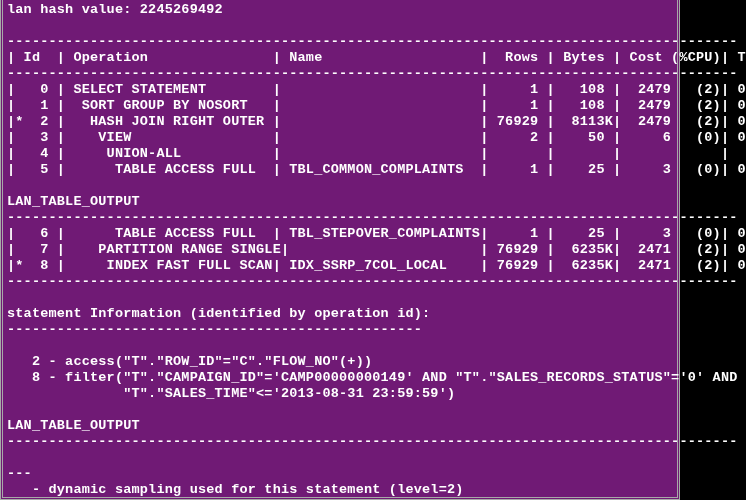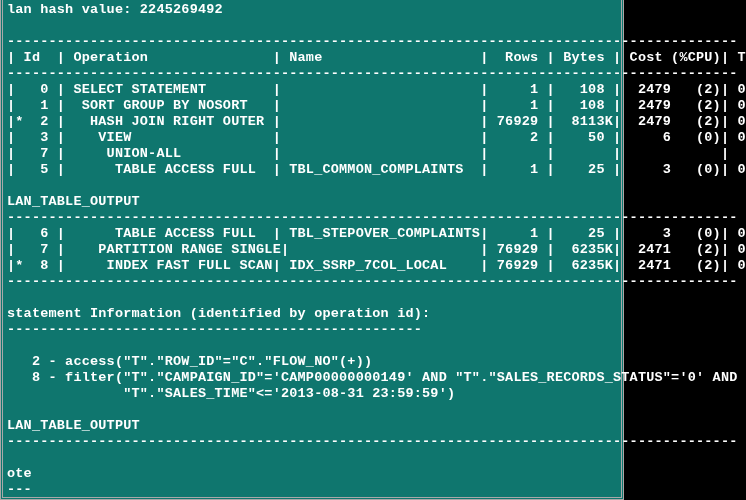--- a/index.html
+++ b/index.html
@@ -12,60 +12,59 @@
     line-height: 16px;
     letter-spacing: 0.2px;
     width: 746px;
     height: 500px;
     overflow: hidden;
   }
   .frame {
     box-sizing: border-box;
     border: 3px double #a8a8a8;
     border-top: none;
-    width: 624px;
+    width: 680px;
     height: 500px;
     padding: 2px 13px 4px 4px;
-    background: #0f766e;
+    background: #701a75;
   }
   .line {
     white-space: pre;
     font-weight: bold;
   }
 </style>
 </head>
 <body>
 <div class="frame">
 
 <div class="line">lan hash value: 2245269492</div>
 <div class="line"> </div>
 <div class="line">----------------------------------------------------------------------------------------</div>
 <div class="line">| Id  | Operation               | Name                   |  Rows | Bytes | Cost (%CPU)| Time</div>
 <div class="line">----------------------------------------------------------------------------------------</div>
 <div class="line">|   0 | SELECT STATEMENT        |                        |     1 |   108 |  2479   (2)| 00:00:30</div>
 <div class="line">|   1 |  SORT GROUP BY NOSORT   |                        |     1 |   108 |  2479   (2)| 00:00:30</div>
 <div class="line">|*  2 |   HASH JOIN RIGHT OUTER |                        | 76929 |  8113K|  2479   (2)| 00:00:30</div>
 <div class="line">|   3 |    VIEW                 |                        |     2 |    50 |     6   (0)| 00:00:01</div>
-<div class="line">|   7 |     UNION-ALL           |                        |       |       |            |</div>
+<div class="line">|   4 |     UNION-ALL           |                        |       |       |            |</div>
 <div class="line">|   5 |      TABLE ACCESS FULL  | TBL_COMMON_COMPLAINTS  |     1 |    25 |     3   (0)| 00:00:01</div>
 <div class="line"> </div>
 <div class="line">LAN_TABLE_OUTPUT</div>
 <div class="line">----------------------------------------------------------------------------------------</div>
 <div class="line">|   6 |      TABLE ACCESS FULL  | TBL_STEPOVER_COMPLAINTS|     1 |    25 |     3   (0)| 00:00:01</div>
 <div class="line">|   7 |    PARTITION RANGE SINGLE|                       | 76929 |  6235K|  2471   (2)| 00:00:30</div>
 <div class="line">|*  8 |     INDEX FAST FULL SCAN| IDX_SSRP_7COL_LOCAL    | 76929 |  6235K|  2471   (2)| 00:00:30</div>
 <div class="line">----------------------------------------------------------------------------------------</div>
 <div class="line"> </div>
 <div class="line">statement Information (identified by operation id):</div>
 <div class="line">--------------------------------------------------</div>
 <div class="line"> </div>
 <div class="line">   2 - access("T"."ROW_ID"="C"."FLOW_NO"(+))</div>
 <div class="line">   8 - filter("T"."CAMPAIGN_ID"='CAMP00000000149' AND "T"."SALES_RECORDS_STATUS"='0' AND</div>
 <div class="line">              "T"."SALES_TIME"&lt;='2013-08-31 23:59:59')</div>
 <div class="line"> </div>
 <div class="line">LAN_TABLE_OUTPUT</div>
 <div class="line">----------------------------------------------------------------------------------------</div>
 <div class="line"> </div>
-<div class="line">ote</div>
 <div class="line">---</div>
 <div class="line">   - dynamic sampling used for this statement (level=2)</div>
 
 </div>
 
 </body></html>

